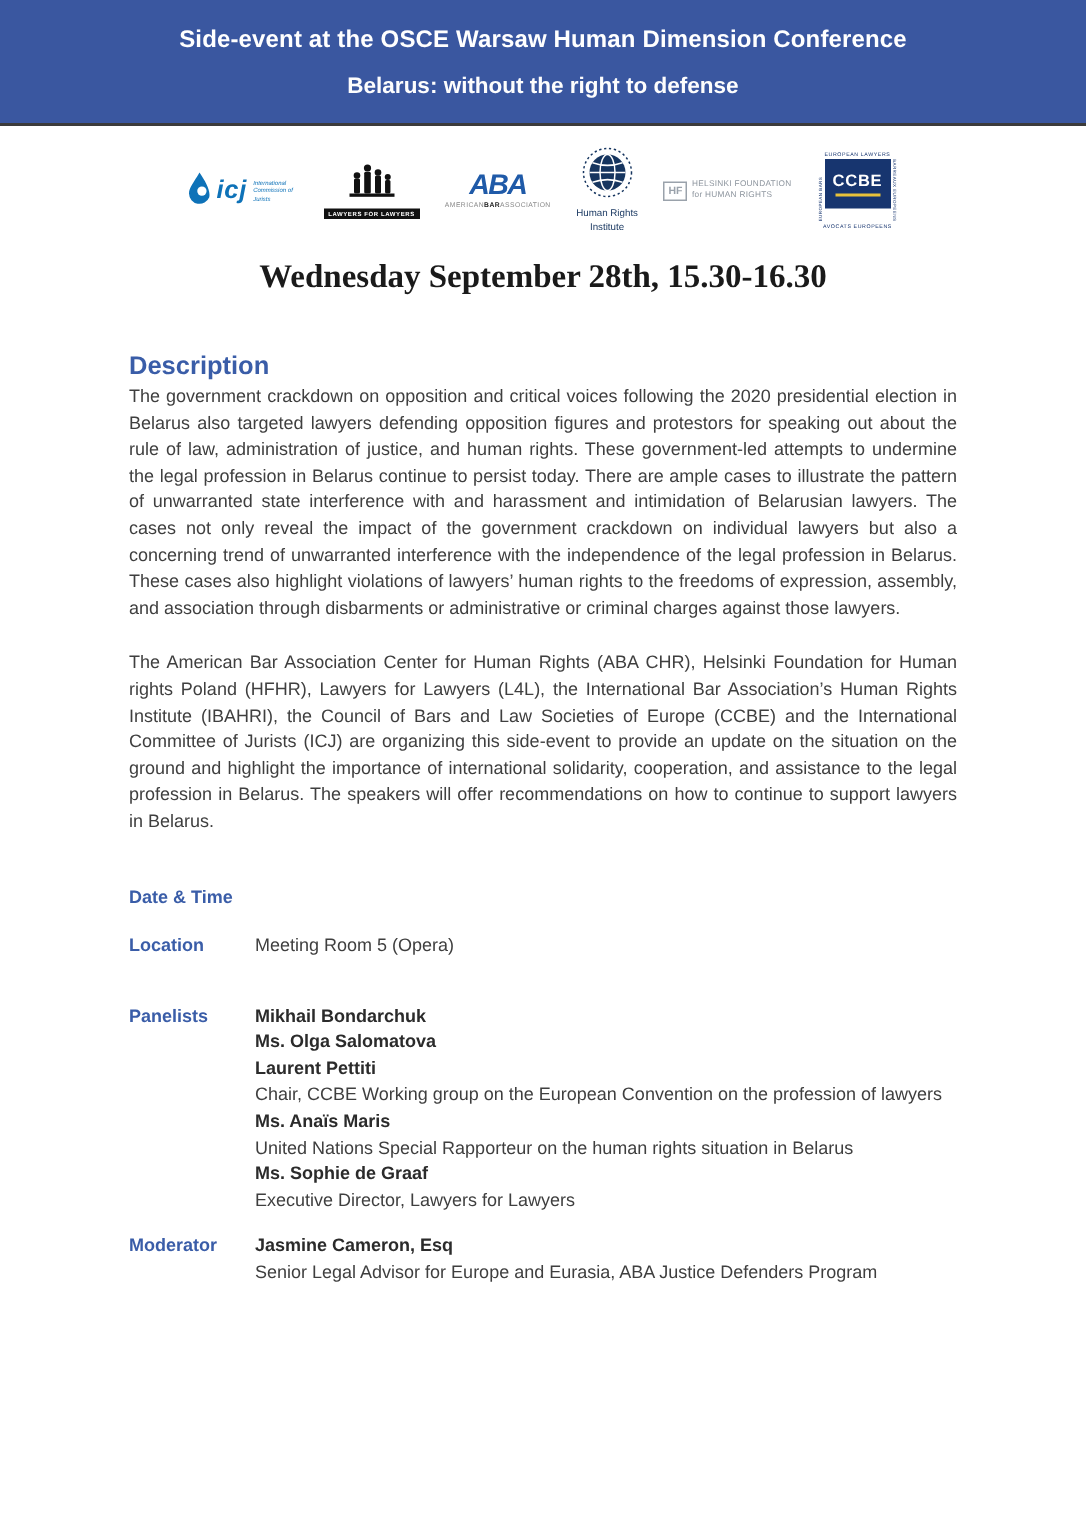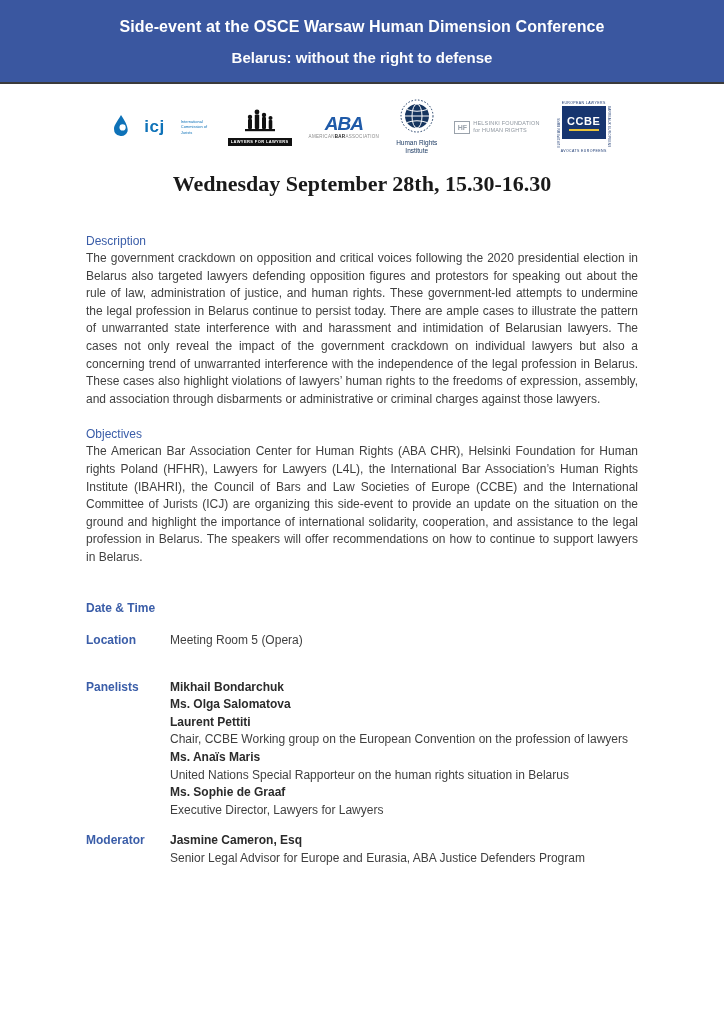--- a/index.html
+++ b/index.html
@@ -41,21 +41,21 @@
   .logos {
     margin-top: 16px;
     height: 54px;
     display: flex;
     align-items: center;
     justify-content: center;
     gap: 17px;
   }
   .logo { display: flex; align-items: center; }
   
-  .logo-icj { gap: 16px; }
+  .logo-icj { gap: 4px; font-style: italic; }
   .icj-text { font-size: 17px; font-weight: bold; color: #0e72b8; letter-spacing: 0.5px; }
   .icj-sub { font-size: 4px; color: #0e72b8; line-height: 1.3; width: 30px; }
   
   .logo-l4l { flex-direction: column; }
   .l4l-box {
     background: #111111; color: #ffffff; font-size: 4px; font-weight: bold;
     padding: 1px 3px; letter-spacing: 0.4px; text-align: center; line-height: 1.4;
   }
   
   .logo-aba { flex-direction: column; }
@@ -96,22 +96,22 @@
     text-align: center;
     font-family: "Liberation Serif", serif;
     font-weight: bold;
     font-size: 22px;
     color: #1a1a1a;
   }
   
   .content { padding: 0 86px; }
   .section-heading {
     color: #3a5da8;
-    font-weight: normal;
-    font-size: 12px;
+    font-weight: bold;
+    font-size: 17px;
     margin-bottom: 2px;
   }
   .section-desc { margin-top: 37px; }
   .section-obj { margin-top: 19px; }
   .body-text {
     font-size: 12px;
     line-height: 17.6px;
     text-align: justify;
     color: #3f3f3f;
   }
@@ -221,21 +221,20 @@
   <div class="datetime-line">Wednesday September 28th, 15.30-16.30</div>
 
   <main class="content">
 
     <section class="section-desc">
       <h3 class="section-heading">Description</h3>
       <p class="body-text">The government crackdown on opposition and critical voices following the 2020 presidential election in Belarus also targeted lawyers defending opposition figures and protestors for speaking out about the rule of law, administration of justice, and human rights. These government-led attempts to undermine the legal profession in Belarus continue to persist today. There are ample cases to illustrate the pattern of unwarranted state interference with and harassment and intimidation of Belarusian lawyers. The cases not only reveal the impact of the government crackdown on individual lawyers but also a concerning trend of unwarranted interference with the independence of the legal profession in Belarus. These cases also highlight violations of lawyers’ human rights to the freedoms of expression, assembly, and association through disbarments or administrative or criminal charges against those lawyers.</p>
     </section>
 
     <section class="section-obj">
-      <h3 class="section-heading">Objectives</h3>
       <p class="body-text">The American Bar Association Center for Human Rights (ABA CHR), Helsinki Foundation for Human rights Poland (HFHR), Lawyers for Lawyers (L4L), the International Bar Association’s Human Rights Institute (IBAHRI), the Council of Bars and Law Societies of Europe (CCBE) and the International Committee of Jurists (ICJ) are organizing this side-event to provide an update on the situation on the ground and highlight the importance of international solidarity, cooperation, and assistance to the legal profession in Belarus. The speakers will offer recommendations on how to continue to support lawyers in Belarus.</p>
     </section>
 
     <div class="detail-row row-datetime">
       <div class="detail-label">Date &amp; Time</div>
     </div>
 
     <div class="detail-row row-location">
       <div class="detail-label">Location</div>
       <div class="detail-value">Meeting Room 5 (Opera)</div>

